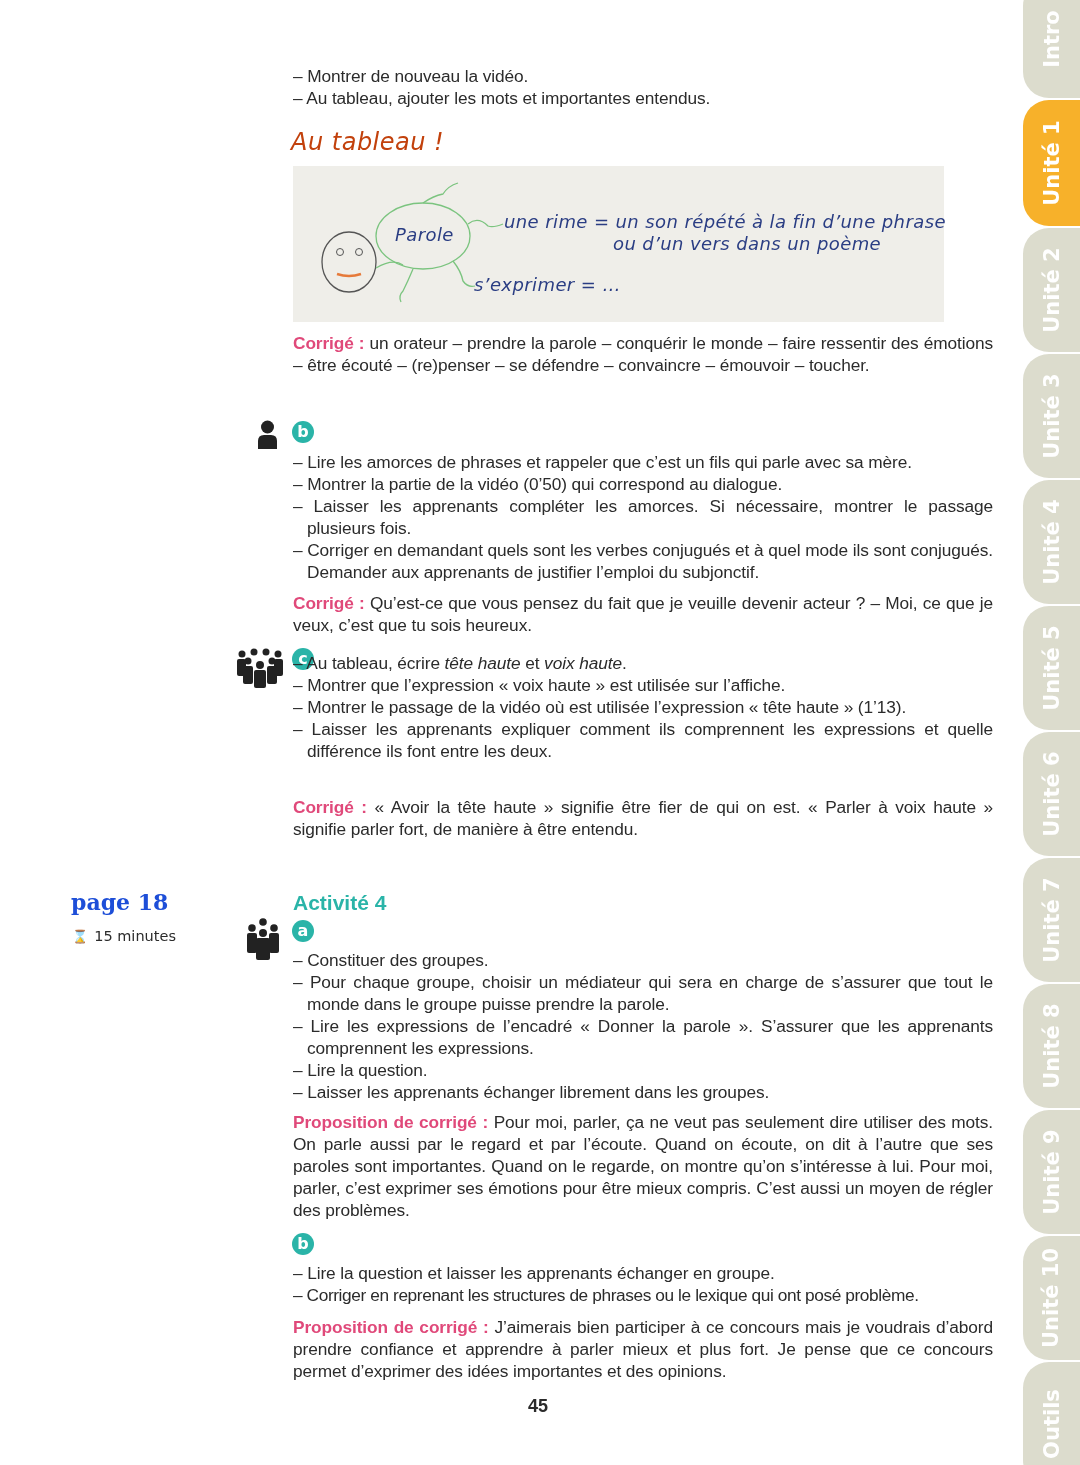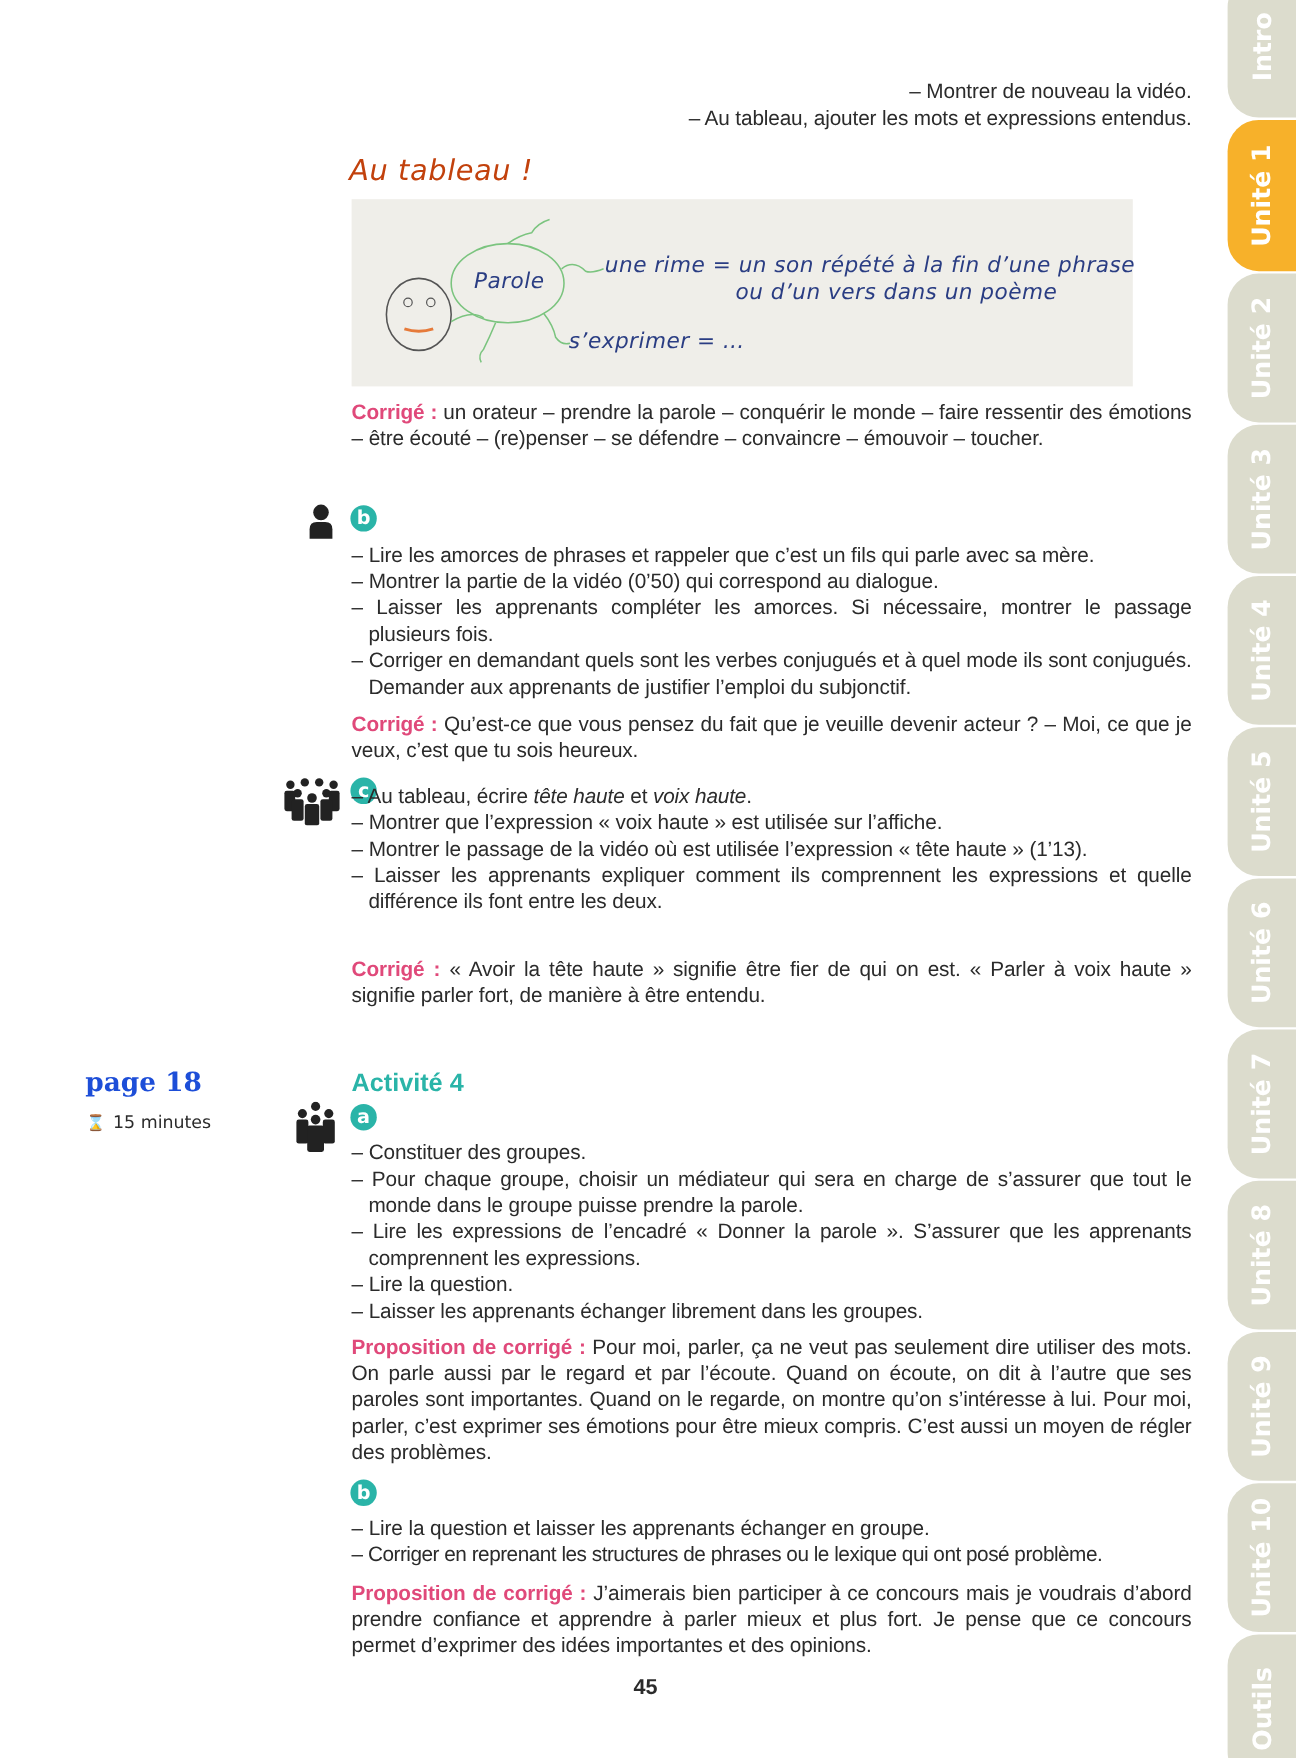--- a/index.html
+++ b/index.html
@@ -1,19 +1,19 @@
 <!DOCTYPE html>
 <html><head>
 <meta charset="utf-8">
 <style>
   * { box-sizing: border-box; margin: 0; padding: 0; }
   html, body { width: 1080px; height: 1465px; background: #ffffff; overflow: hidden; }
   body { position: relative; font-family: "Liberation Sans", sans-serif; color: #2b2b2b; }
 
-  .main { position: absolute; left: 293px; width: 700px; font-size: 17.3px; line-height: 22px; letter-spacing: -0.1px; text-align: right; }
+  .main { position: absolute; left: 293px; width: 700px; font-size: 17.3px; line-height: 22px; letter-spacing: -0.1px; }
   .bul { padding-left: 14px; text-indent: -14px; }
   .just { text-align: justify; }
   .pink { color: #e0497a; font-weight: bold; }
 
   .au-tableau { position: absolute; left: 291px; top: 128px; font-size: 24px; color: #c2410c; font-family: "DejaVu Sans", sans-serif; font-style: italic; letter-spacing: 0.5px; }
 
   .board { position: absolute; left: 293px; top: 166px; width: 651px; height: 156px; background: #efeee9; }
   .board svg { position: absolute; left: 0; top: 0; }
   .board .txt { position: absolute; color: #2a3d83; font-family: "DejaVu Sans", sans-serif; font-style: italic; font-size: 18px; letter-spacing: 0.4px; white-space: nowrap; }
 
@@ -32,21 +32,21 @@
   .tabs { position: absolute; left: 1023px; top: 0; width: 57px; height: 1465px; }
   .tab { position: absolute; left: 0; width: 57px; background: #dcdccd; border-radius: 26px 0 0 26px; display: flex; align-items: center; justify-content: center; }
   .tab.active { background: #f7b12a; }
   .tab span { transform: rotate(-90deg); white-space: nowrap; color: #ffffff; font-weight: bold; font-size: 21px; font-family: "DejaVu Sans", sans-serif; }
 </style>
 </head>
 <body>
 
 <div class="main" style="top:65px;">
   <div class="bul">– Montrer de nouveau la vidéo.</div>
-  <div class="bul">– Au tableau, ajouter les mots et expressions entendus.</div>
+  <div class="bul">– Au tableau, ajouter les mots et importantes entendus.</div>
 </div>
 
 <div class="au-tableau">Au tableau !</div>
 
 <div class="board">
   <svg width="700" height="156" viewBox="0 0 700 156">
 
     <ellipse cx="56" cy="96" rx="27" ry="30" fill="none" stroke="#555" stroke-width="1.3"></ellipse>
     <circle cx="47" cy="86" r="3.5" fill="none" stroke="#555" stroke-width="1"></circle>
     <circle cx="66" cy="86" r="3.5" fill="none" stroke="#555" stroke-width="1"></circle>

